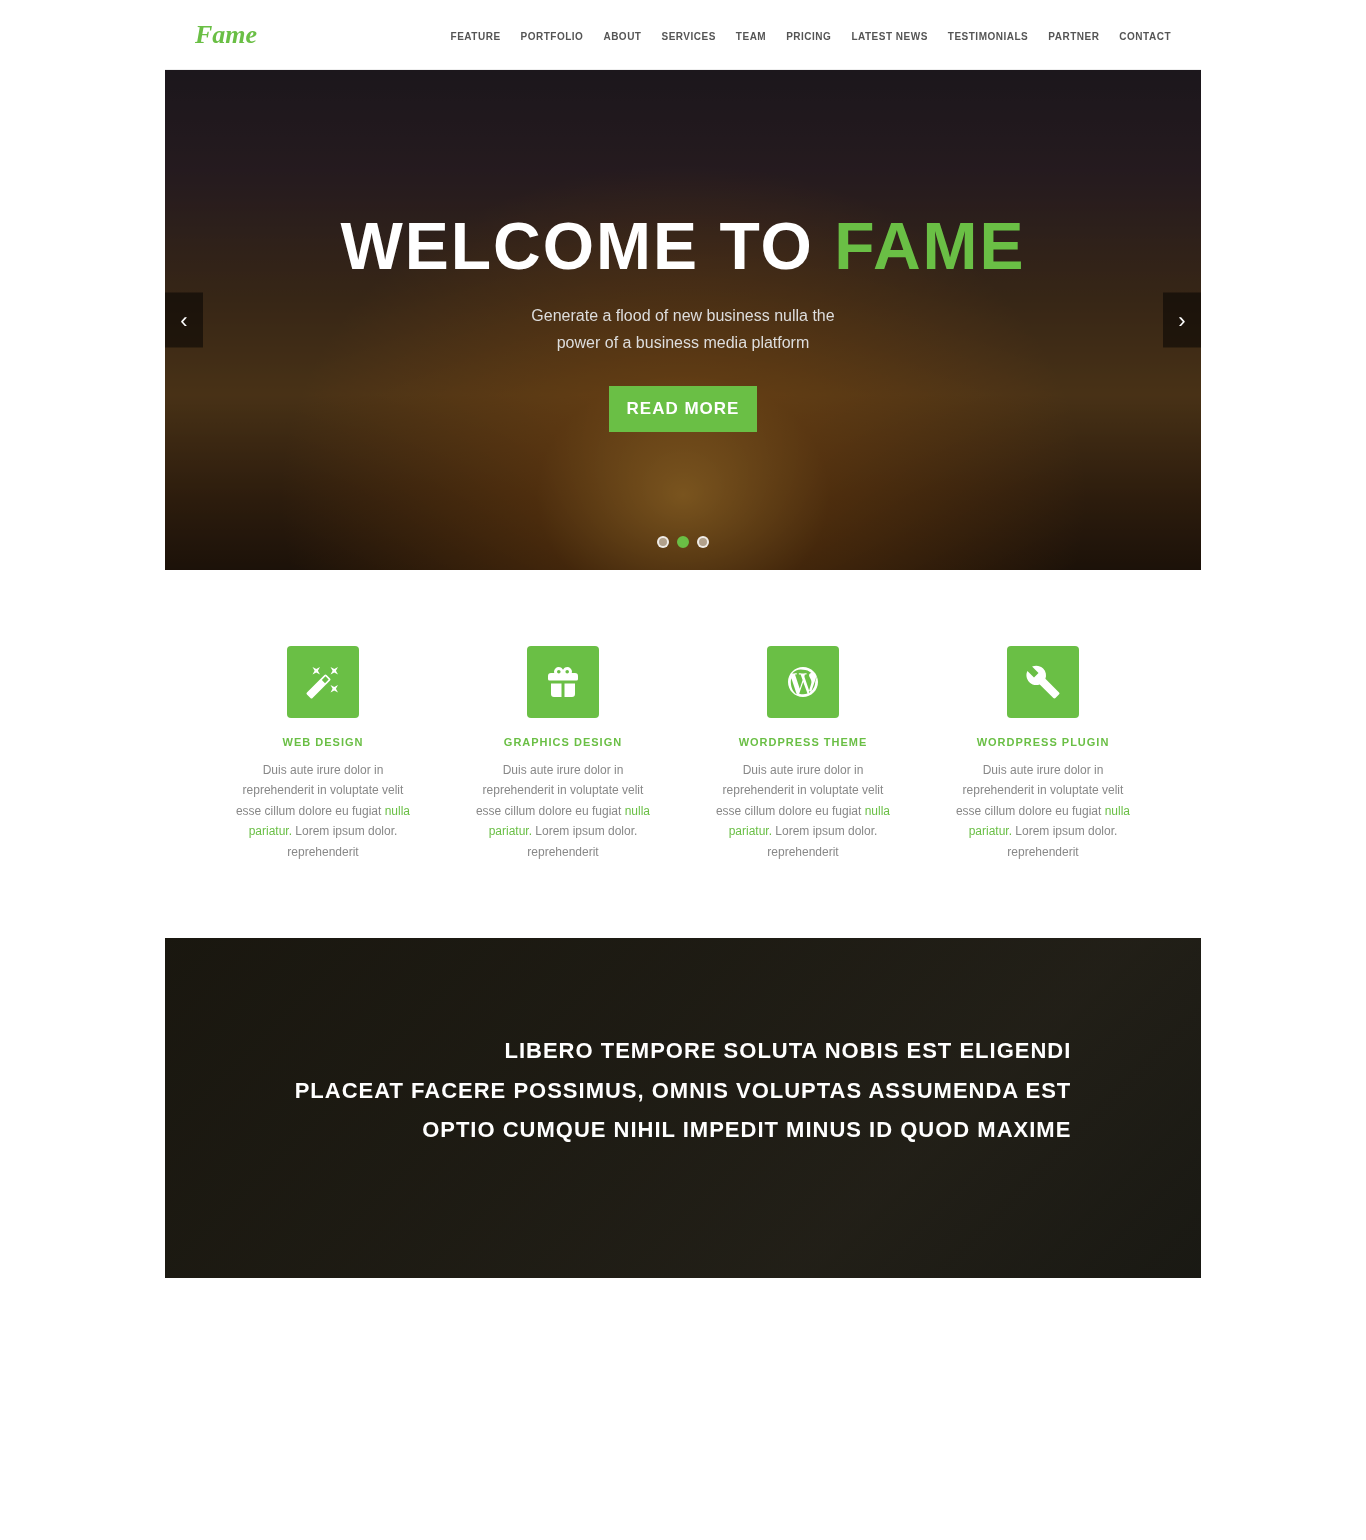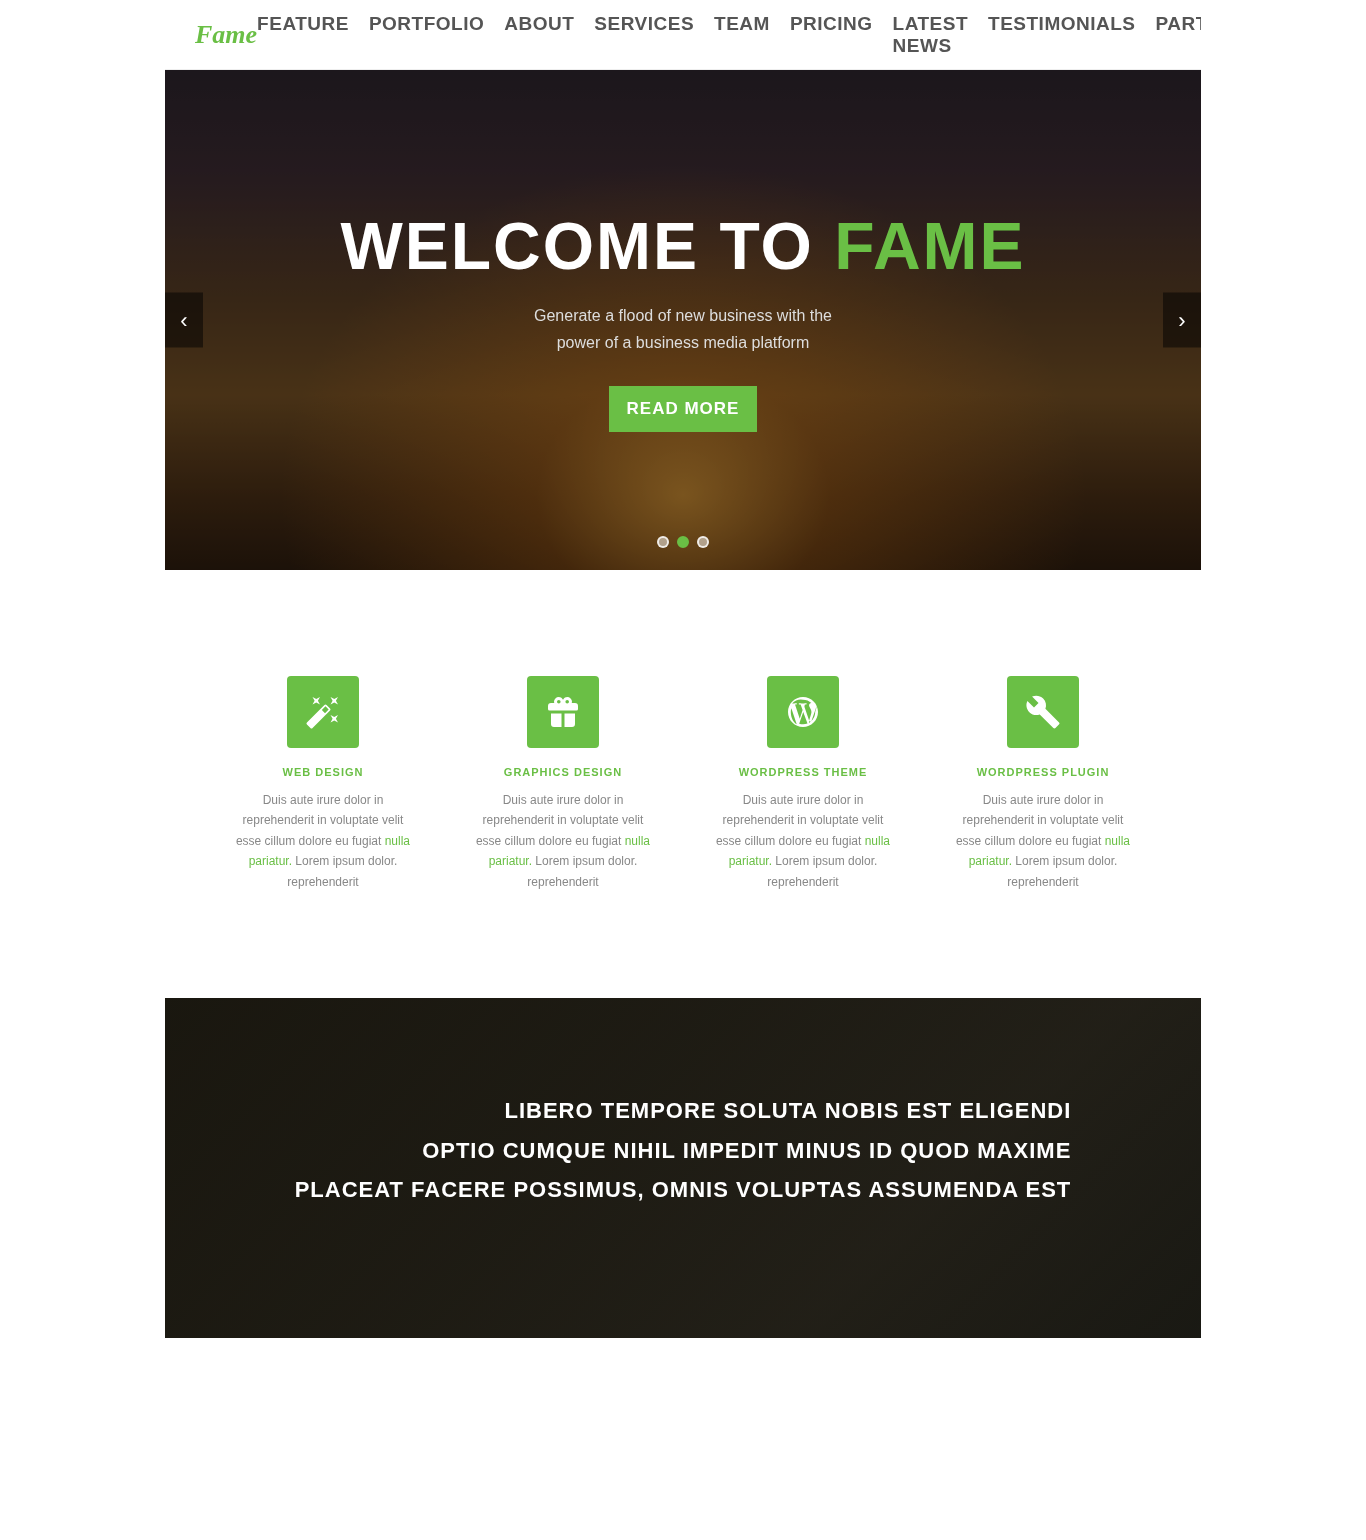--- a/index.html
+++ b/index.html
@@ -23,21 +23,21 @@
       margin-right: auto;
     }
     .nav-links {
       display: flex;
       gap: 20px;
       list-style: none;
     }
     .nav-links li a {
       text-decoration: none;
       color: #555;
-      font-size: 19px;
+      font-size: 10px;
       font-weight: 600;
       letter-spacing: 0.5px;
       text-transform: uppercase;
     }
 
     
     .hero {
       position: relative;
       width: 100%;
       height: 500px;
@@ -130,21 +130,21 @@
       border: 2px solid rgba(255,255,255,0.8);
     }
     .dot.active {
       background: #6abf45;
       border-color: #6abf45;
     }
 
     
     .features {
       background: #fff;
-      padding: 106px 40px;
+      padding: 76px 40px;
       display: flex;
       justify-content: center;
       gap: 60px;
     }
     .feature-item {
       width: 180px;
       text-align: center;
     }
     .feature-icon {
       width: 72px; height: 72px;
@@ -234,21 +234,21 @@
 
 <section class="hero">
   <div class="hero-bg"></div>
   <div class="hero-overlay"></div>
   <button class="hero-arrow left">‹</button>
   <div class="hero-content">
     <h1 class="hero-title">
       <span>WELCOME TO </span><span class="fame">FAME</span>
     </h1>
     <p class="hero-subtitle">
-      <span>Generate a flood of new business with the</span><br>
+      <span>Generate a flood of new business nulla the</span><br>
       <span>power of a business media platform</span>
     </p>
     <button class="hero-btn">READ MORE</button>
   </div>
   <button class="hero-arrow right">›</button>
   <div class="hero-dots" id="hero-dots">
       <div class="dot"></div>
       <div class="dot active"></div>
       <div class="dot"></div>
     </div>
@@ -289,16 +289,16 @@
         </svg>
       </div>
       <div class="feature-title">WORDPRESS PLUGIN</div>
       <div class="feature-desc">Duis aute irure dolor in reprehenderit in voluptate velit esse cillum dolore eu fugiat <span class="highlight">nulla pariatur.</span> Lorem ipsum dolor. reprehenderit</div>
     </div>
   </section>
 
 <section class="cta-section">
   <div class="cta-text">
     <div>LIBERO TEMPORE SOLUTA NOBIS EST ELIGENDI</div>
+    <div>PLACEAT FACERE POSSIMUS, OMNIS VOLUPTAS ASSUMENDA EST</div>
     <div>OPTIO CUMQUE NIHIL IMPEDIT MINUS ID QUOD MAXIME</div>
-    <div>PLACEAT FACERE POSSIMUS, OMNIS VOLUPTAS ASSUMENDA EST</div>
   </div>
 </section>
 
 </body></html>

